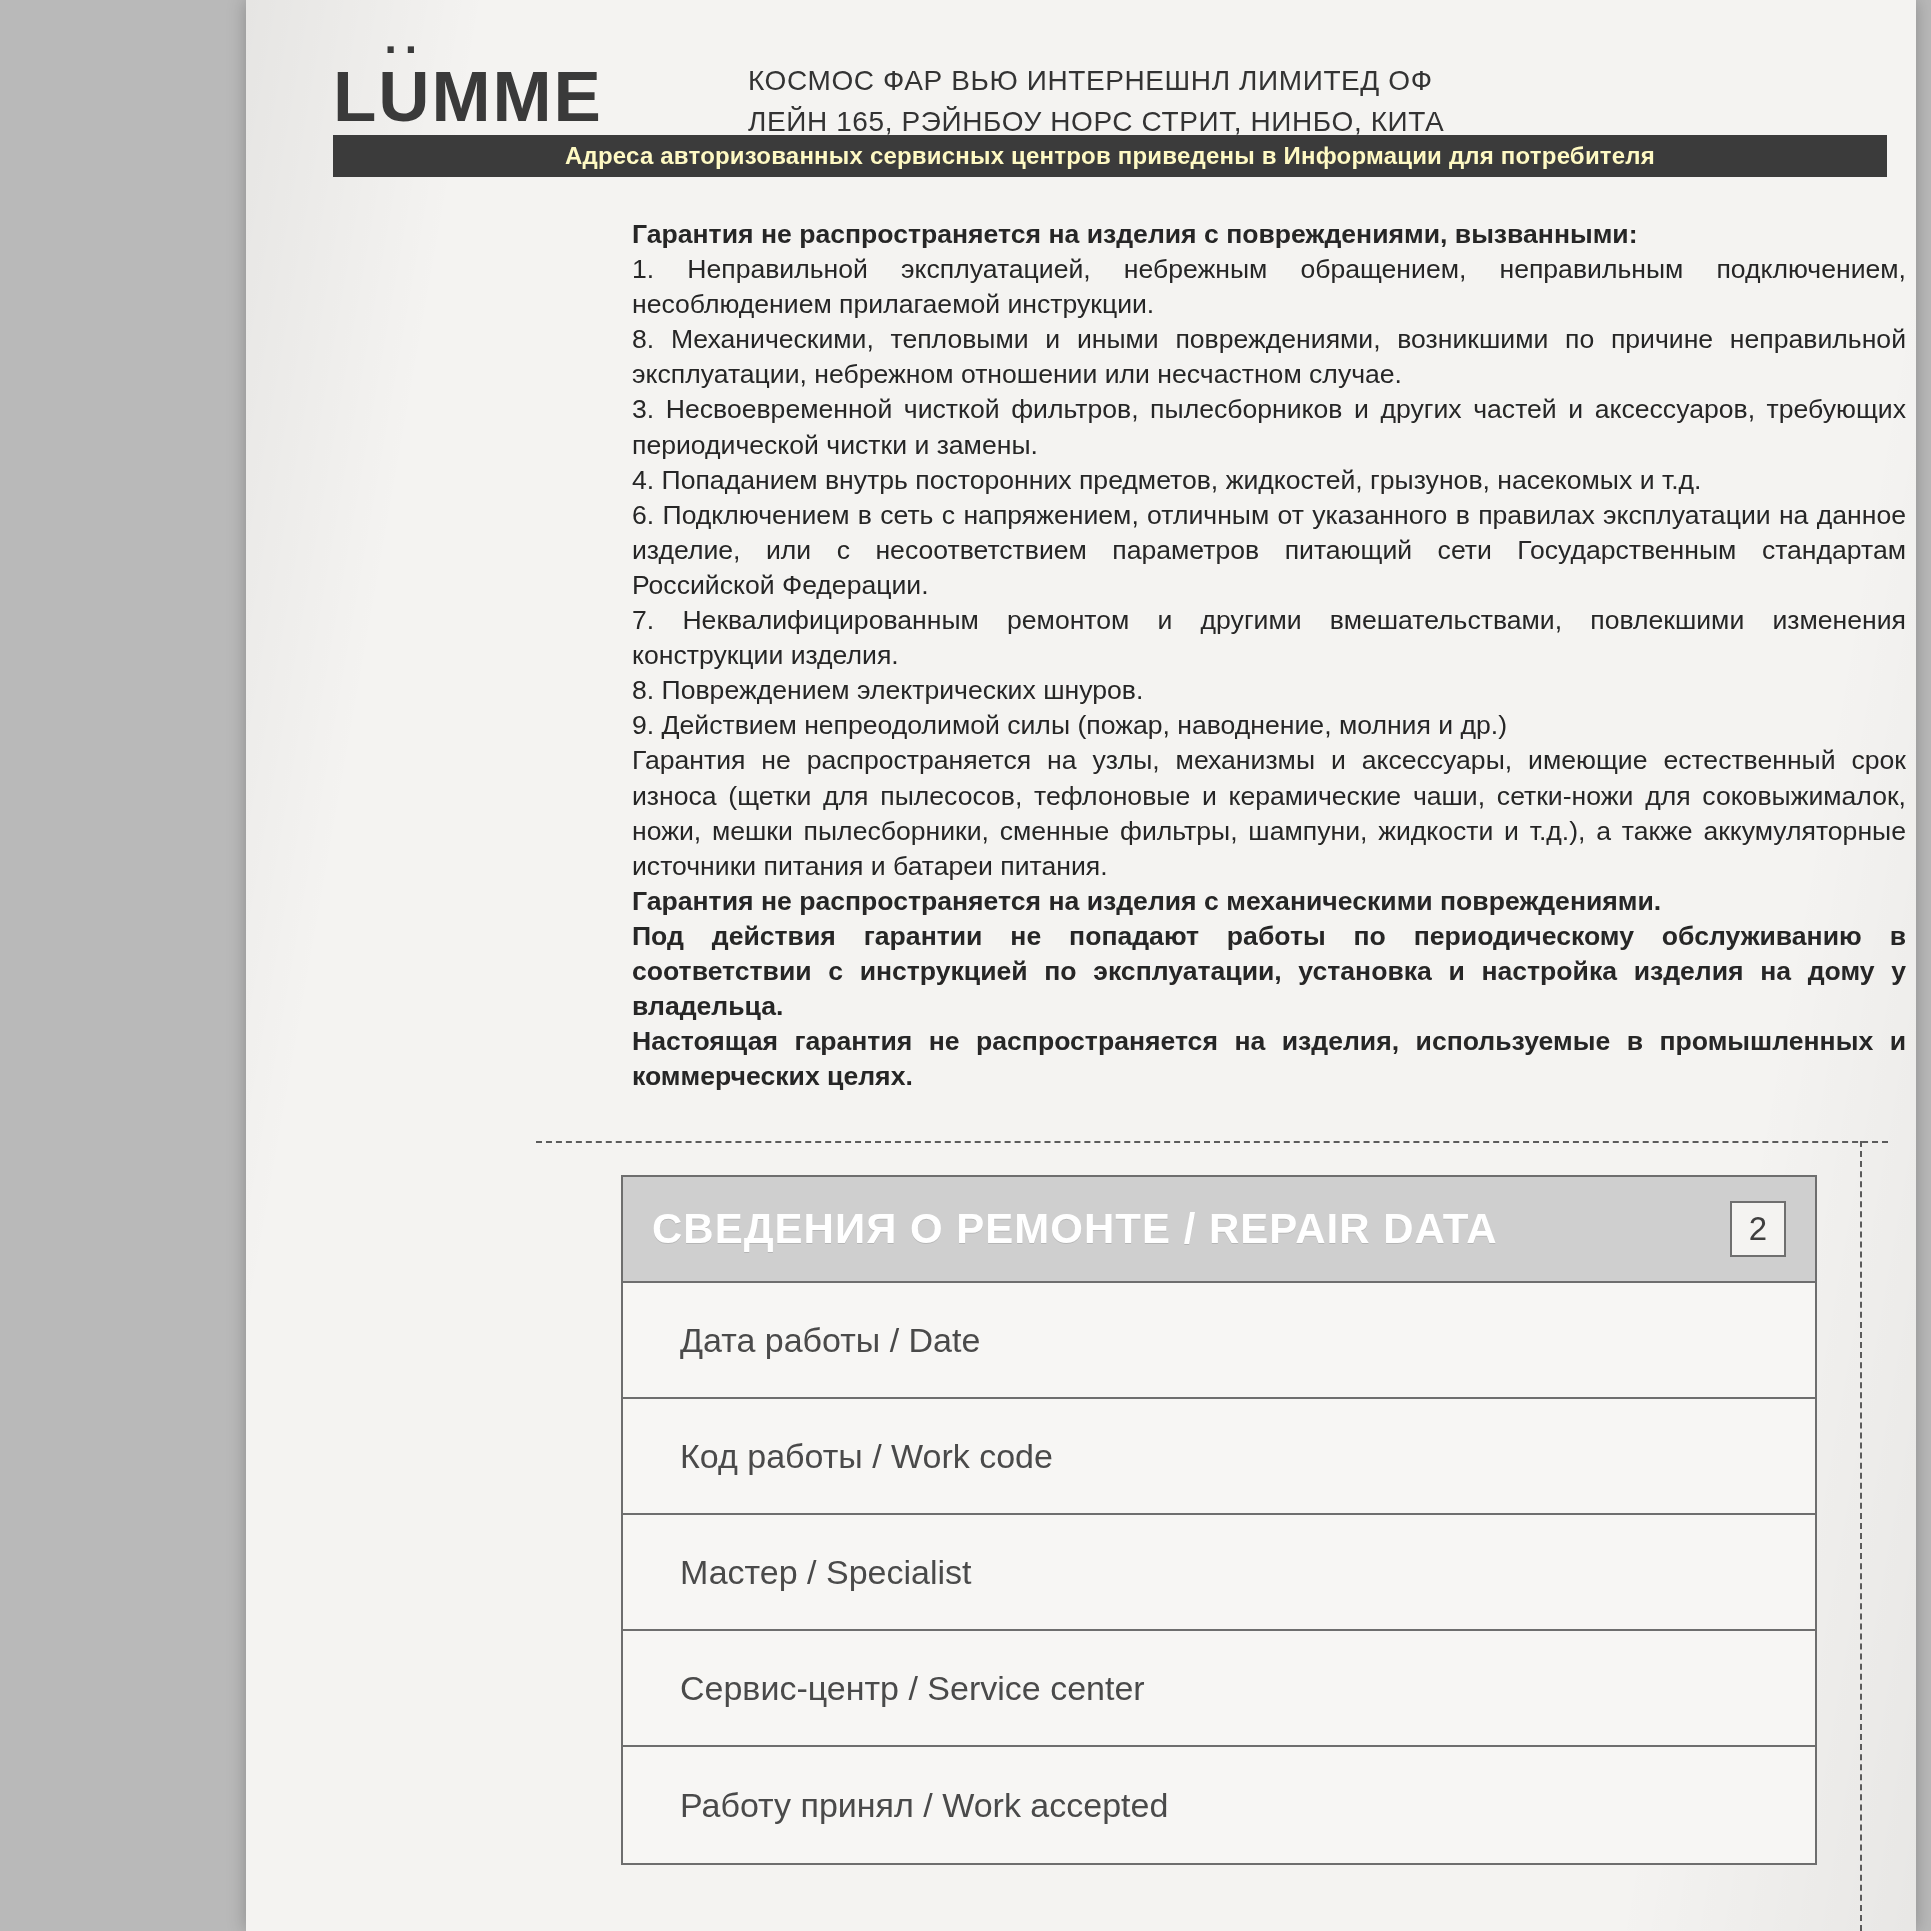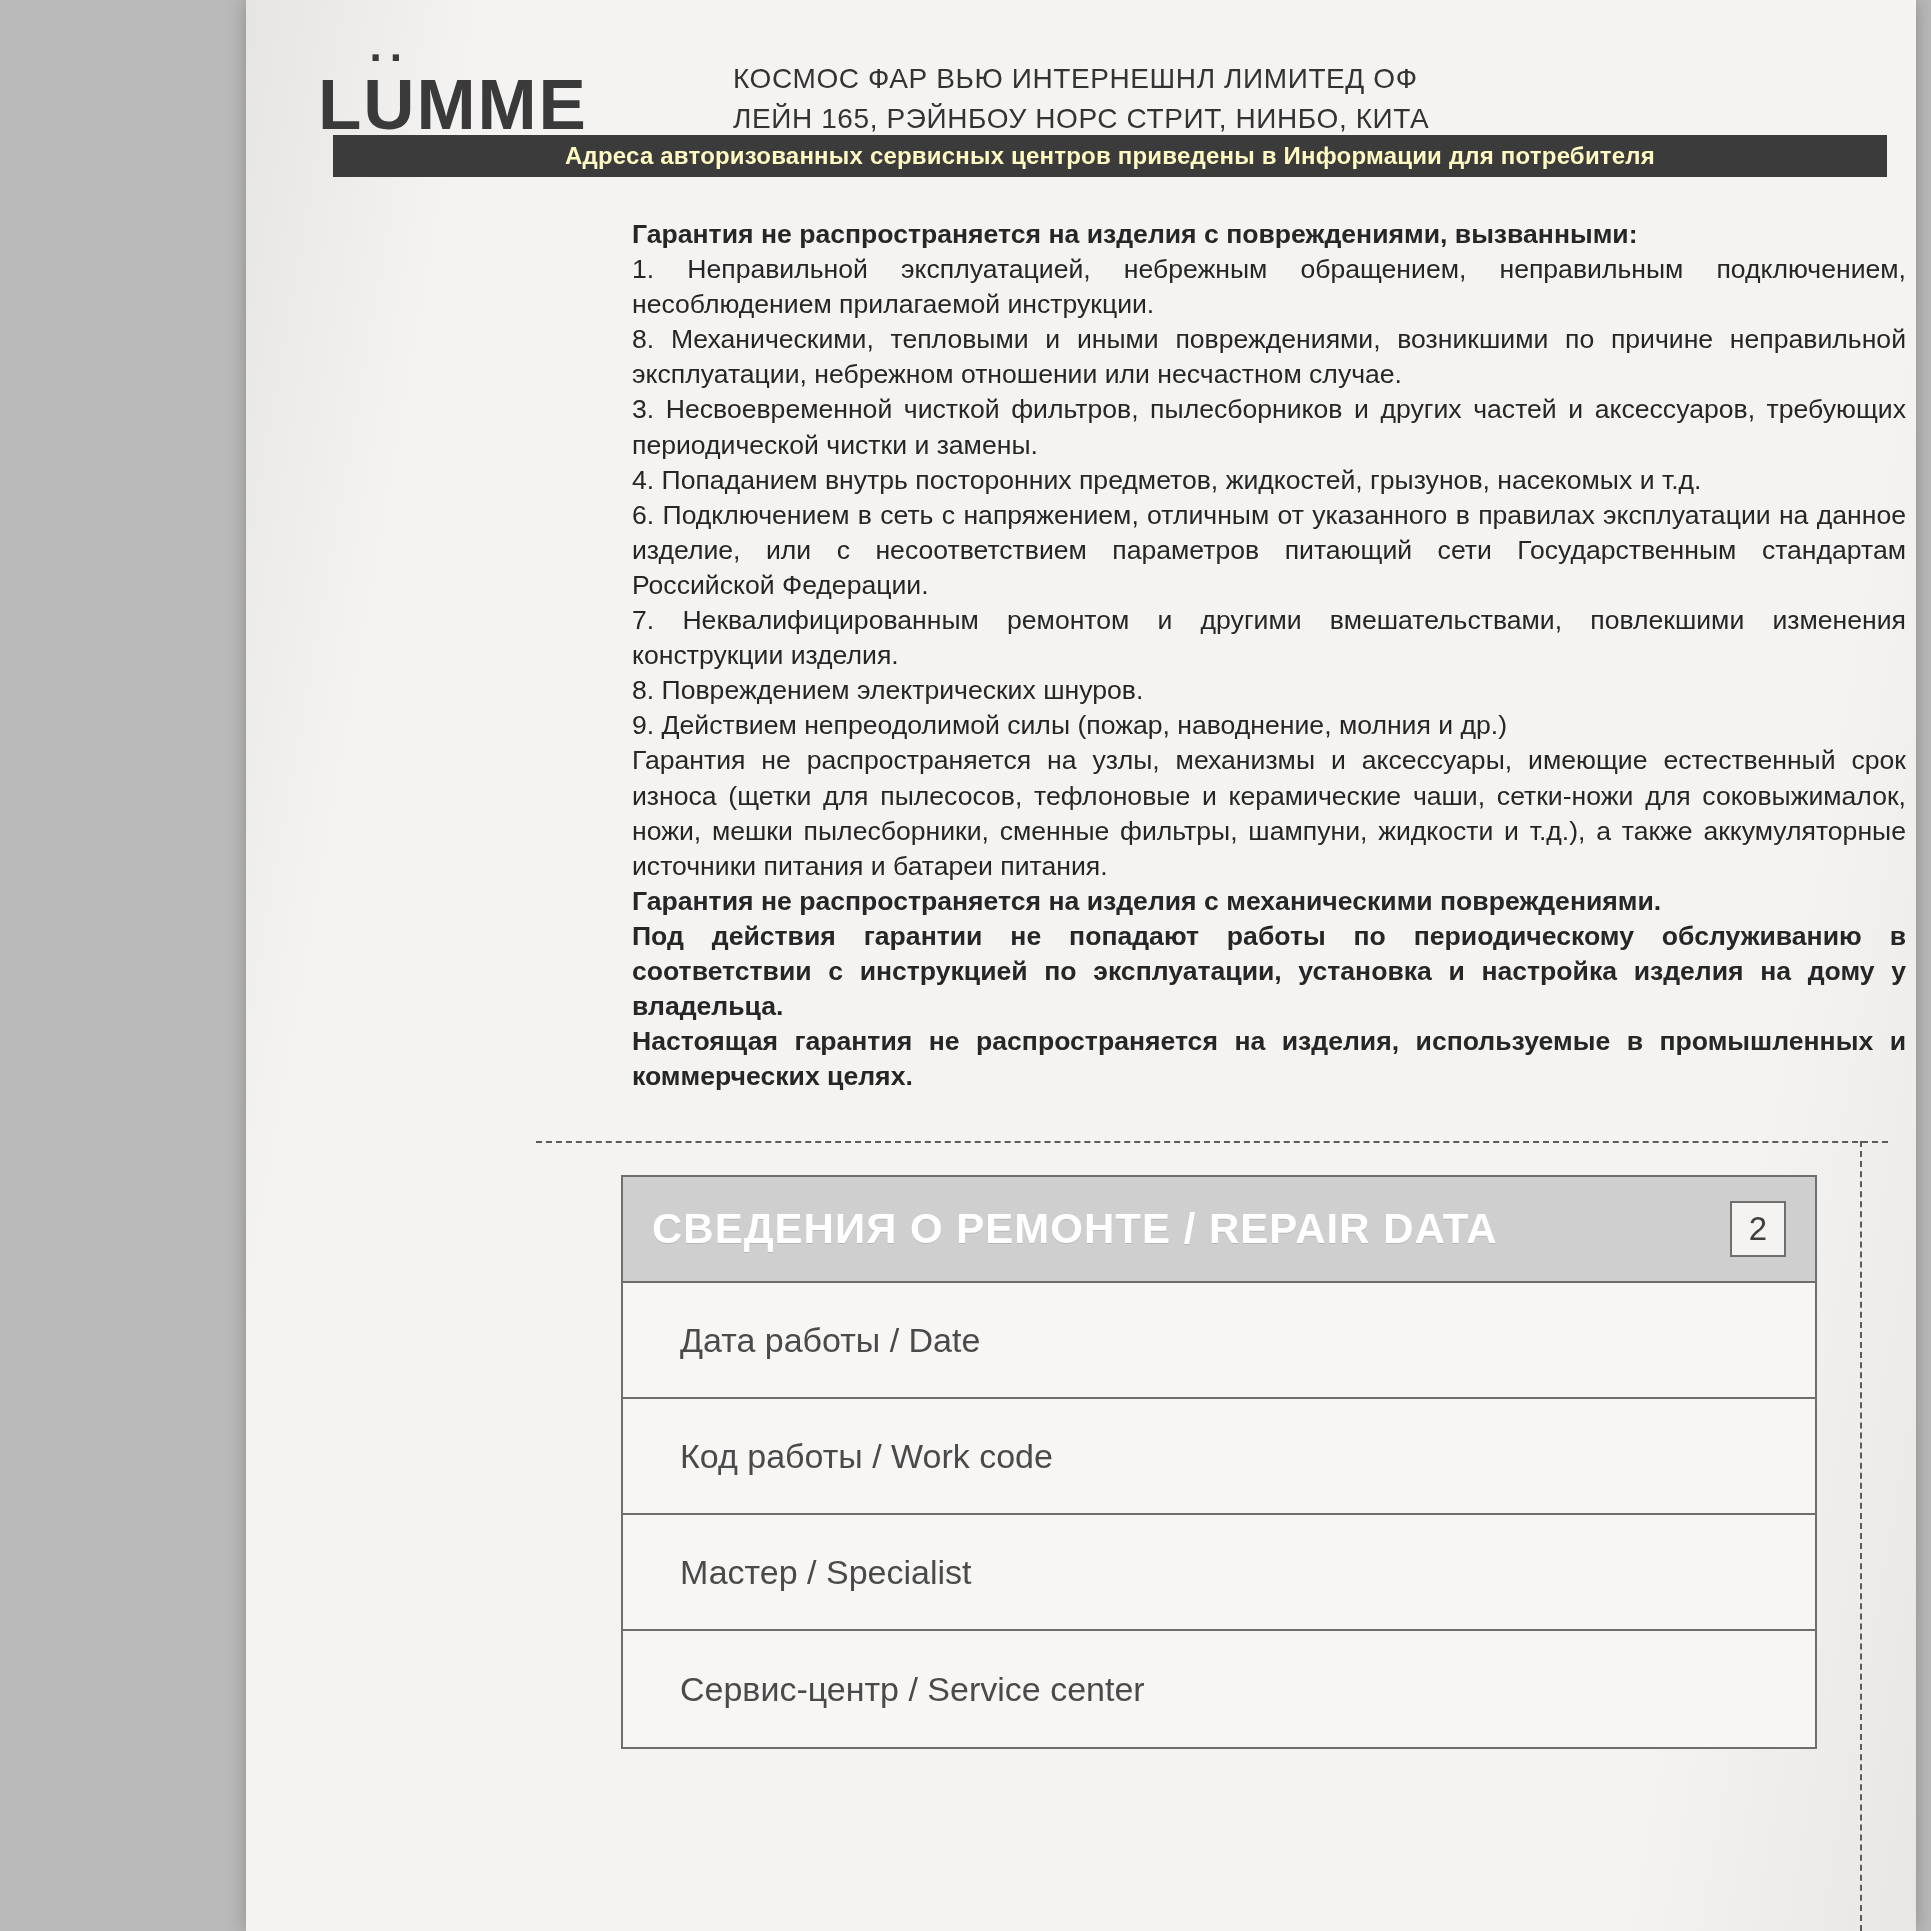--- a/index.html
+++ b/index.html
@@ -31,26 +31,26 @@
     pointer-events: none;
   }
   .content {
     position: absolute;
     left: 0; top: 0; right: 0; bottom: 0;
   }
 
   
   .header-row {
     position: absolute;
-    left: 72px;
+    left: 87px;
     top: 43px;
     width: 1554px;
     height: 97px;
     display: flex;
-    align-items: flex-end;
+    align-items: center;
   }
   .logo {
     font-family: "Liberation Sans", sans-serif;
     font-weight: bold;
     font-size: 71px;
     letter-spacing: 1.9px;
     color: #3a3a3a;
     line-height: 1;
     padding-top: 9.7px;
     width: 415px;
@@ -222,17 +222,18 @@
 
     <div class="repair">
       <div class="repair-title">
         <div class="t">СВЕДЕНИЯ О РЕМОНТЕ / REPAIR DATA</div>
         <div class="num">2</div>
       </div>
       <div class="repair-row">Дата работы / Date</div>
       <div class="repair-row">Код работы / Work code</div>
       <div class="repair-row">Мастер / Specialist</div>
       <div class="repair-row">Сервис-центр / Service center</div>
+      <div class="repair-row">Работу принял / Work accepted</div>
     </div>
 
   </div>
 </div>
 
 
 </body></html>

